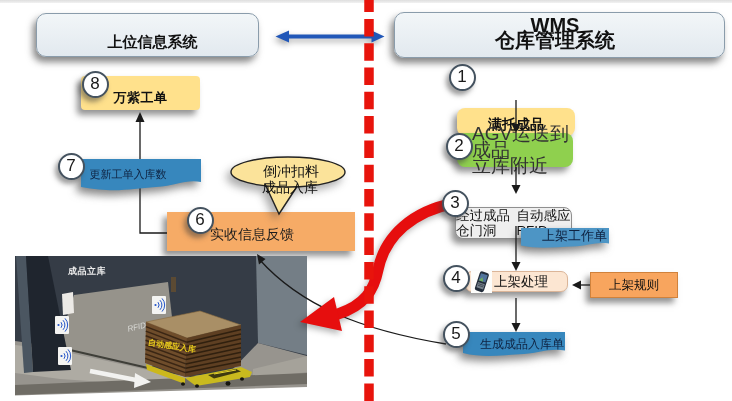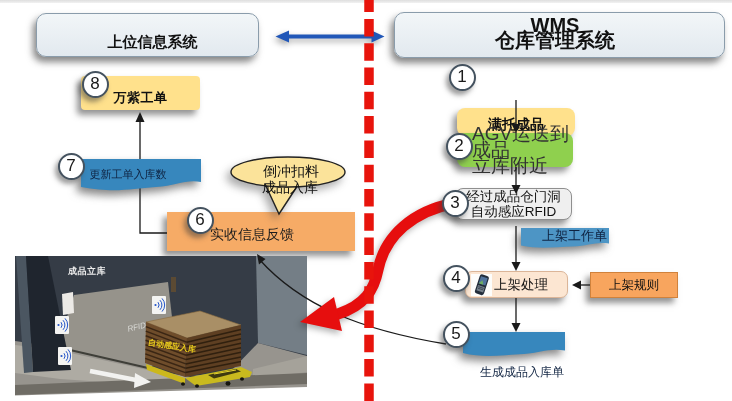--- a/index.html
+++ b/index.html
@@ -132,41 +132,41 @@
 
   <div class="bx hdr" style="left:36px;top:13px;width:223px;height:44px;font-size:15px;padding-top:14px;padding-left:10px;">上位信息系统</div>
   <div class="bx hdr" style="left:394px;top:12px;width:331px;height:46px;font-size:20px;line-height:15px;flex-direction:column;padding-bottom:4px;padding-right:9px;">
     <div>WMS</div>
       <div>仓库管理系统</div>
   </div>
 
   <div class="bx" style="left:81px;top:76px;width:119px;height:34px;border-radius:4px;background:#ffe18c;font-size:13px;font-weight:bold;padding-top:10px;padding-left:0;letter-spacing:0.5px;">万紫工单</div>
   <div class="bx" style="left:457px;top:72px;width:118px;height:28px;border-radius:8px;background:#ffe18c;font-size:14px;font-weight:bold;padding-top:6px;margin-top:36px;">满托成品</div>
   <div class="bx" style="left:457px;top:133px;width:116px;height:34px;border-radius:8px;background:#8fd04e;font-size:19px;color:#333;line-height:16px;justify-content:flex-start;padding-left:15px;">AGV运送到成品<br>立库附近</div>
-  <div class="bx" style="left:455px;top:188px;width:117px;height:32px;border-radius:8px;background:#efefef;border:1.5px solid #8f8f8f;font-size:13.5px;line-height:15px;flex-direction:column;">
+  <div class="bx" style="left:455px;top:207px;width:117px;height:32px;border-radius:8px;background:#efefef;border:1.5px solid #8f8f8f;font-size:13.5px;line-height:15px;flex-direction:row;">
     <div>经过成品仓门洞</div>
       <div>自动感应RFID</div>
   </div>
-  <div class="bx" style="left:465px;top:271px;width:103px;height:27px;border-radius:7px;background:#fce6d2;border:1px solid #dbb598;font-size:13.5px;justify-content:flex-start;padding-left:5px;">
+  <div class="bx" style="left:465px;top:271px;width:103px;height:21px;border-radius:7px;background:#fce6d2;border:1px solid #dbb598;font-size:13.5px;justify-content:flex-start;padding-left:5px;">
     <svg width="21" height="22" viewBox="0 0 21 22" style="margin-right:2px;">
       <rect x="0" y="0" width="21" height="22" fill="#fdfdfb"></rect>
       <g transform="rotate(18 10 11)">
         <rect x="6" y="0.5" width="9.5" height="20" rx="2.5" fill="#232d3a"></rect>
         <rect x="7.3" y="2.6" width="7" height="7.5" fill="#51749c"></rect>
         <path d="M7.3,10.1 L10,6 L12,10.1 Z" fill="#6fae62"></path>
         <rect x="7.3" y="12" width="7" height="5.5" fill="#77828c"></rect>
         <line x1="8" y1="13.4" x2="13.6" y2="13.4" stroke="#39434e" stroke-width="0.8"></line>
         <line x1="8" y1="15" x2="13.6" y2="15" stroke="#39434e" stroke-width="0.8"></line>
       </g>
     </svg>上架处理</div>
   <div class="bx" style="left:590px;top:272px;width:88px;height:26px;border-radius:0;background:#f8a55e;border:1px solid #d0823c;font-size:12.5px;">上架规则</div>
   <div class="bx" style="left:167px;top:212px;width:188px;height:39px;background:#f6ab66;font-size:14px;padding-top:7px;padding-right:18px;color:#1d1d1d;">实收信息反馈</div>
 
   <div class="txt" style="left:68px;top:162px;width:120px;height:25px;font-size:11px;">更新工单入库数</div>
-  <div class="txt" style="left:463px;top:334px;width:101px;height:20px;font-size:12px;justify-content:flex-end;margin-top:28px;">生成成品入库单</div>
+  <div class="txt" style="left:463px;top:334px;width:101px;height:20px;font-size:12px;justify-content:flex-end;">生成成品入库单</div>
   <div class="txt" style="left:521px;top:228px;width:86px;height:16px;font-size:13px;justify-content:flex-end;">上架工作单</div>
 
   <div class="circ" style="left:448.5px;top:63.5px;">1</div>
   <div class="circ" style="left:445.5px;top:132.5px;">2</div>
   <div class="circ" style="left:441.5px;top:189.5px;">3</div>
   <div class="circ" style="left:442.5px;top:264.5px;">4</div>
   <div class="circ" style="left:442.5px;top:320.5px;">5</div>
   <div class="circ" style="left:186.5px;top:206.5px;">6</div>
   <div class="circ" style="left:57.5px;top:152.5px;">7</div>
   <div class="circ" style="left:81.5px;top:70.5px;">8</div>

